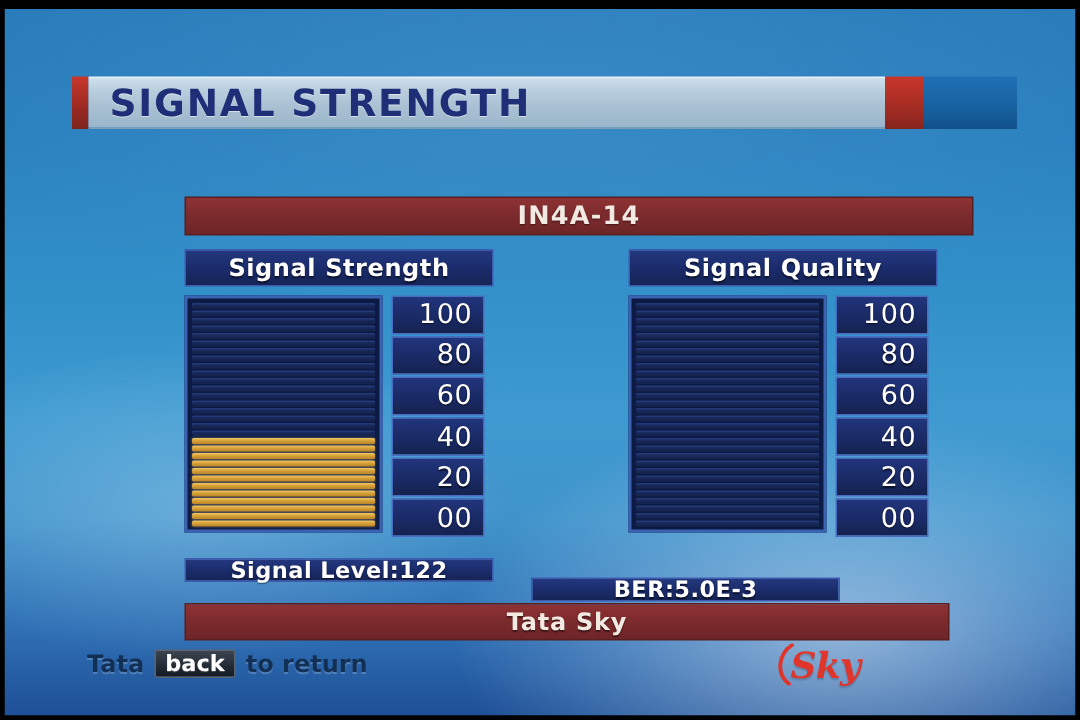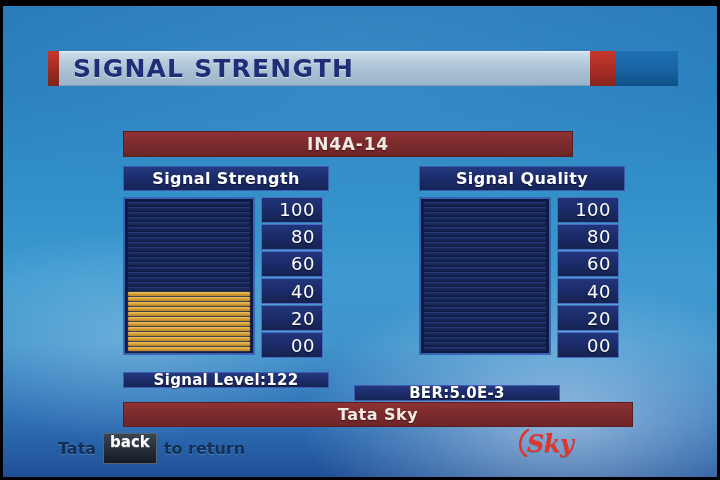--- a/index.html
+++ b/index.html
@@ -39,21 +39,21 @@
   }
   #title-text{
     font-size:25px;font-weight:bold;color:#1e2f77;letter-spacing:1.2px;
     text-shadow:0 1px 0 rgba(255,255,255,.5);
   }
   .tb-red2{width:26px;background:linear-gradient(180deg,#c7372c 0%,#a42c23 60%,#85241d 100%);}
   .tb-blue{width:62px;background:linear-gradient(180deg,#1f6fb5 0%,#17619f 60%,#115089 100%);}
 
   
   #sat-bar{
-    position:absolute;left:120px;top:125px;width:450px;height:26px;
+    position:absolute;left:120px;top:125px;width:526px;height:26px;
     display:flex;align-items:center;justify-content:center;
     background:linear-gradient(180deg,#8e3234 0%,#7d2b2d 45%,#6d2527 100%);
     border:1px solid #5b1e20;box-sizing:border-box;text-align:right;
   }
   #sat-bar span{
     font-size:17px;font-weight:bold;color:#f2eae2;letter-spacing:.8px;
     text-shadow:0 1px 1px rgba(0,0,0,.45);
   }
 
   
@@ -126,21 +126,21 @@
   }
 
   
   #footer-hint{
     position:absolute;left:55px;top:427px;
     display:flex;align-items:center;gap:7px;
     font-size:16px;font-weight:bold;color:#123055;
     text-shadow:0 1px 0 rgba(255,255,255,.2);
   }
   #key-back{
-    display:inline-block;padding:1px 6px 12px 6px;
+    display:inline-block;padding:1px 6px 0 6px;
     background:linear-gradient(180deg,#3b4450 0%,#222a34 60%,#141a22 100%);
     color:#ffffff;font-size:15px;font-weight:bold;
     border:1px solid #59646f;border-radius:2px;line-height:1.05;
   }
 
   
   #logo{
     position:absolute;left:508px;top:424px;
     display:flex;align-items:center;height:26px;
   }

